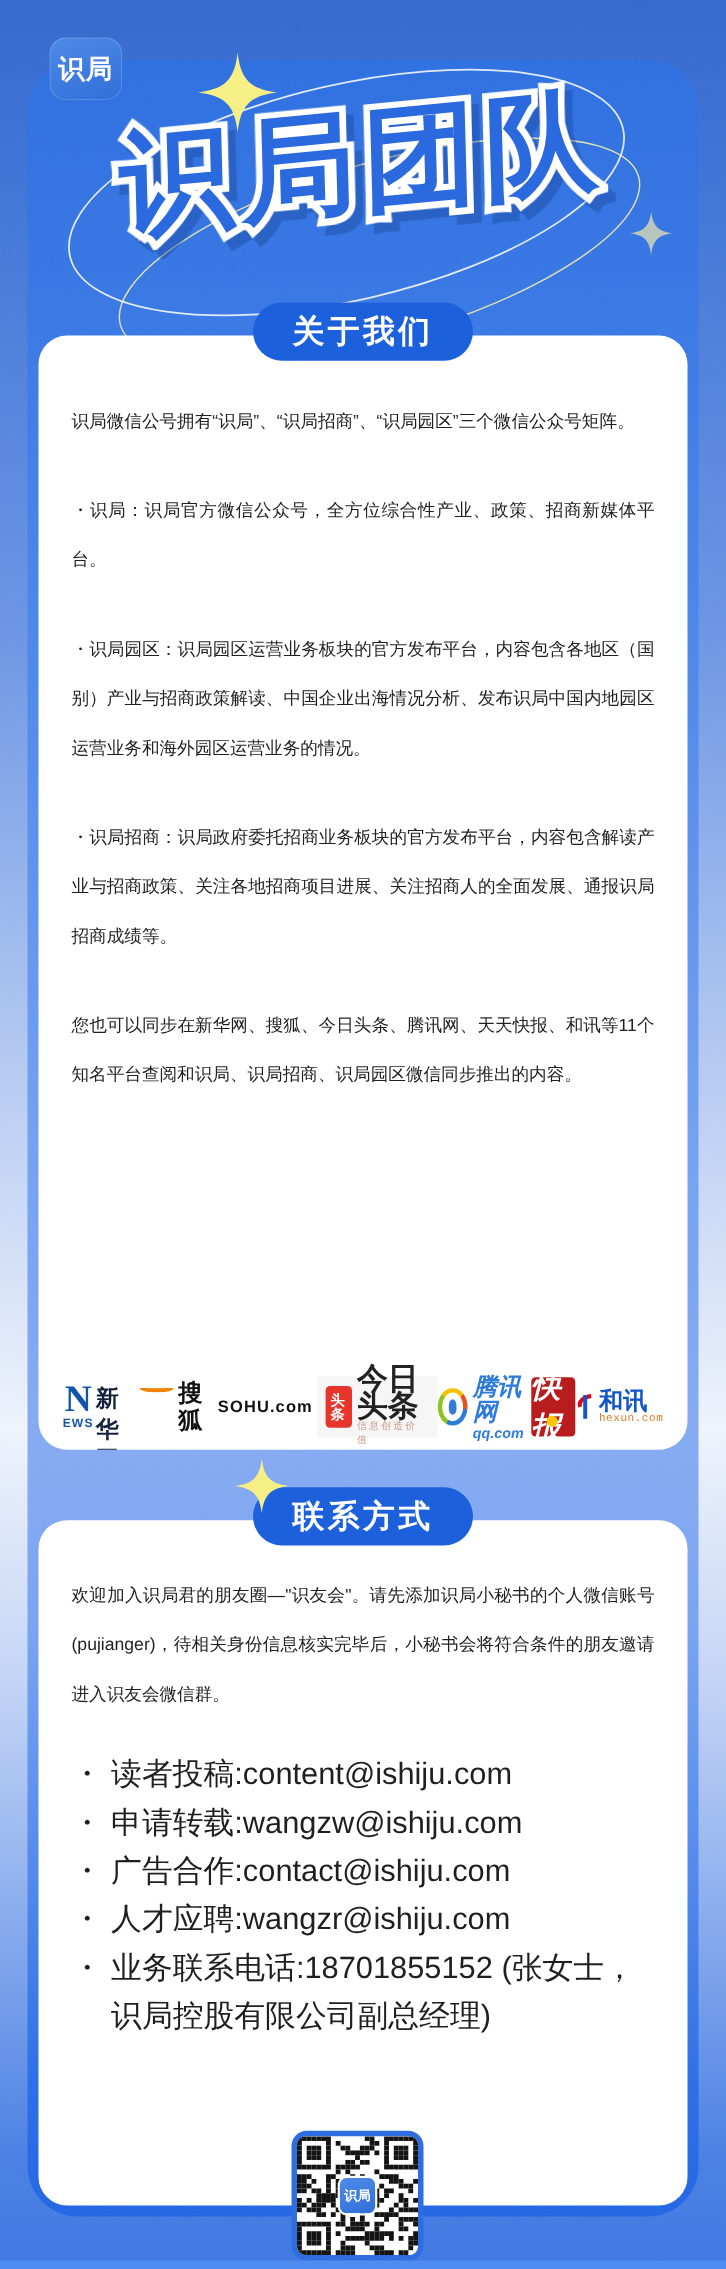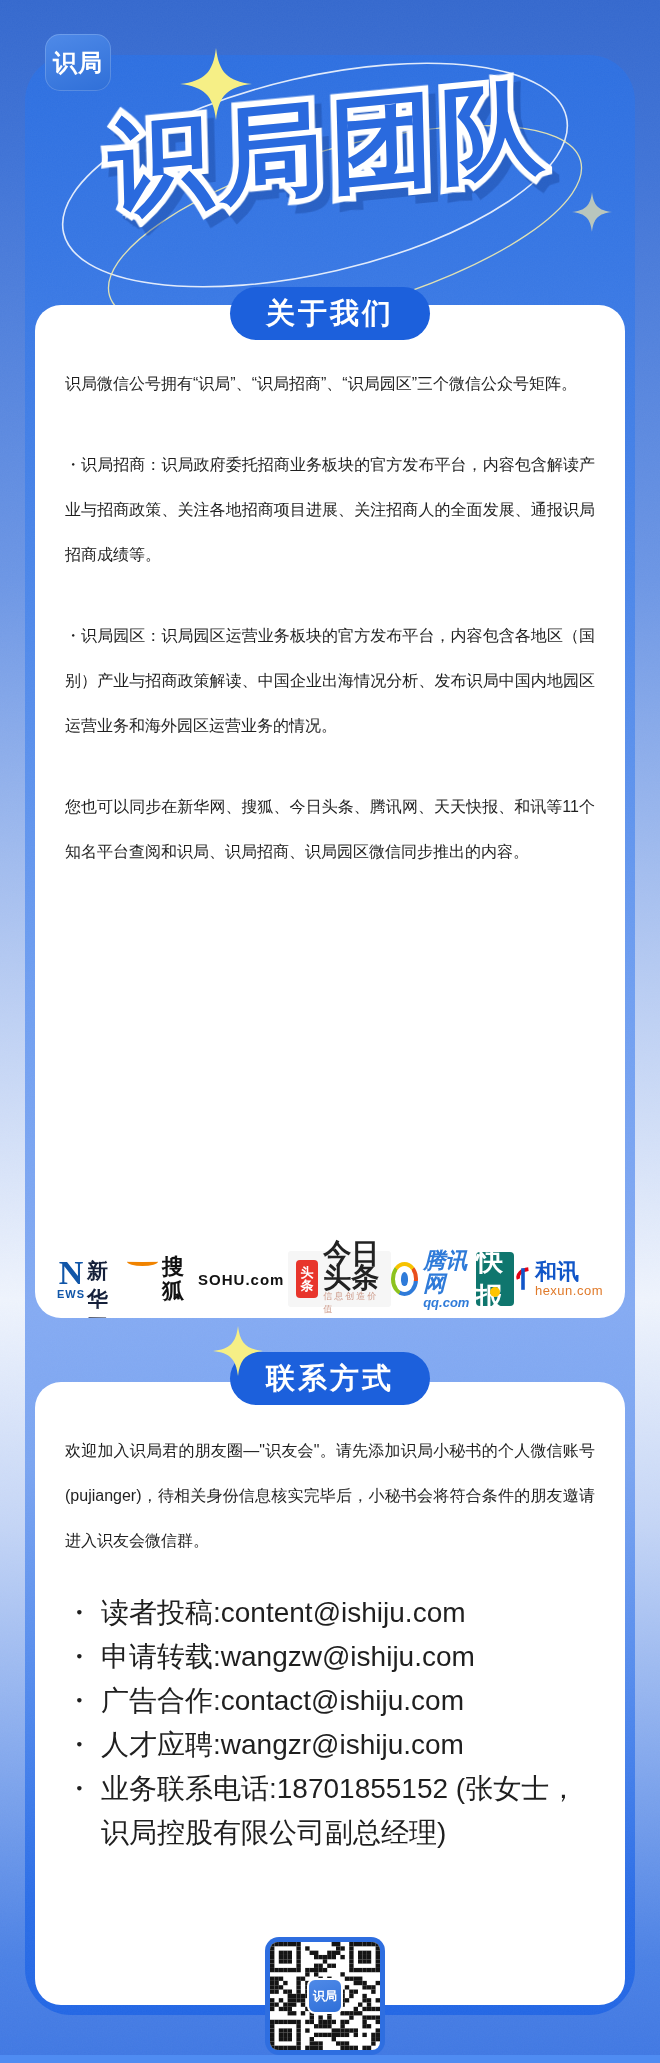--- a/index.html
+++ b/index.html
@@ -34,21 +34,21 @@
     -webkit-text-stroke:12px #ffffff;
     filter:drop-shadow(7px 9px 0 rgba(20,62,148,.38)); }
   .t-front{ position:relative; color:#2a6ade; }
 
   .pill{
     position:absolute; left:50%; transform:translateX(-50%);
     height:53px; padding:0 36px; border-radius:28px; background:#1c60dc;
     color:#fff; font-size:29px; font-weight:700; letter-spacing:3px;
     display:flex; align-items:center; z-index:3; white-space:nowrap;
   }
-  .pill1{ top:287px; }
+  .pill1{ top:275px; }
   .pill2{ top:1352px; }
 
   .card{
     position:absolute; left:35px; width:590px; background:#ffffff; border-radius:26px;
     z-index:2; color:#1f1f1f; overflow:hidden;
   }
   .card1{ top:305px; height:1013px; padding:56px 30px 0; }
   .card2{ top:1382px; height:623px; padding:46px 30px 0; }
 
   .card p{ font-size:16px; line-height:45px; margin:0 0 36px; color:#1f1f1f; text-align:justify; }
@@ -82,29 +82,29 @@
   .tt-tag{ font-size:9px; color:#c98; letter-spacing:2px; }
 
   .qq-ring{ position:relative; width:34px; height:34px; border-radius:50%; margin-right:5px;
     background:conic-gradient(from 200deg,#8dc21f 0 120deg,#f6c200 120deg 200deg,#e94f1d 200deg 260deg,#2f7bd9 260deg 360deg); }
   .qq-ring::before{ content:""; position:absolute; inset:4px; border-radius:50%; background:#fff; }
   .qq-ring::after{ content:""; position:absolute; inset:10px; border-radius:50% 50% 42% 42%; background:#2f7bd9; }
   .qq-col{ display:flex; flex-direction:column; }
   .qq-cn{ font-weight:900; font-size:22px; color:#2f7bd9; line-height:23px; font-style:italic; }
   .qq-en{ font-weight:700; font-size:13px; color:#2f7bd9; font-style:italic; }
 
-  .lg-kb{ position:relative; background:#0f766e; width:66px; height:54px; border-radius:4px;
-    align-items:center; justify-content:center; }
+  .lg-kb{ position:relative; background:#b91c1c; width:66px; height:54px; border-radius:4px;
+    align-items:center; justify-content:center;font-style:italic; }
   .kb-cn{ color:#fff; font-weight:900; font-size:27px; letter-spacing:0; }
   .kb-dot{ position:absolute; left:14px; bottom:9px; width:10px; height:10px; border-radius:50%; background:#ffc400; }
 
   .lg-hx .hx-mark{ margin-right:3px; }
   .hx-col{ display:flex; flex-direction:column; }
   .hx-cn{ font-weight:900; font-size:22px; color:#1156c8; line-height:22px; }
-  .hx-en{ font-size:13px; color:#e07a2a; letter-spacing:.5px; }
+  .hx-en{ font-size:10px; color:#e07a2a; letter-spacing:.5px;font-family:Liberation Mono, monospace; }
 
   .qr{
     position:absolute; left:265px; top:1937px; width:120px; height:118px; z-index:4;
     background:#2e6ee0; border-radius:14px; padding:5px;
   }
   .qr-inner{ position:relative; width:100%; height:100%; background:#fff; border-radius:8px; overflow:hidden; }
   .qr-inner svg{ display:block; width:100%; height:100%; }
   .qr-logo{
     position:absolute; left:50%; top:50%; transform:translate(-50%,-50%);
     width:36px; height:36px; border-radius:8px; border:2px solid #fff;
@@ -148,22 +148,23 @@
   </div>
 
   <svg class="sparkle" style="left:572px;top:192px" width="40" height="40" viewBox="0 0 100 100">
     <path d="M50 0C54 34 66 46 100 50C66 54 54 66 50 100C46 66 34 54 0 50C34 46 46 34 50 0Z" fill="#b9c6bd"></path>
   </svg>
 
   <div class="pill pill1">关于我们</div>
 
   <section class="card card1">
     <p>识局微信公号拥有“识局”、“识局招商”、“识局园区”三个微信公众号矩阵。</p>
+    <p>・识局：识局官方微信公众号，全方位综合性产业、政策、招商新媒体平台。</p>
+    <p>・识局园区：识局园区运营业务板块的官方发布平台，内容包含各地区（国别）产业与招商政策解读、中国企业出海情况分析、发布识局中国内地园区运营业务和海外园区运营业务的情况。</p>
     <p>・识局招商：识局政府委托招商业务板块的官方发布平台，内容包含解读产业与招商政策、关注各地招商项目进展、关注招商人的全面发展、通报识局招商成绩等。</p>
-    <p>・识局园区：识局园区运营业务板块的官方发布平台，内容包含各地区（国别）产业与招商政策解读、中国企业出海情况分析、发布识局中国内地园区运营业务和海外园区运营业务的情况。</p>
     <p>您也可以同步在新华网、搜狐、今日头条、腾讯网、天天快报、和讯等11个知名平台查阅和识局、识局招商、识局园区微信同步推出的内容。</p>
 
     <div class="logos">
       <div class="lg lg-xinhua">
         <div class="xh-left">
           <span class="xh-n">N</span>
           <span class="xh-ews">EWS</span>
         </div>
         <div class="xh-right">
           <span class="xh-cn">新华网</span>

